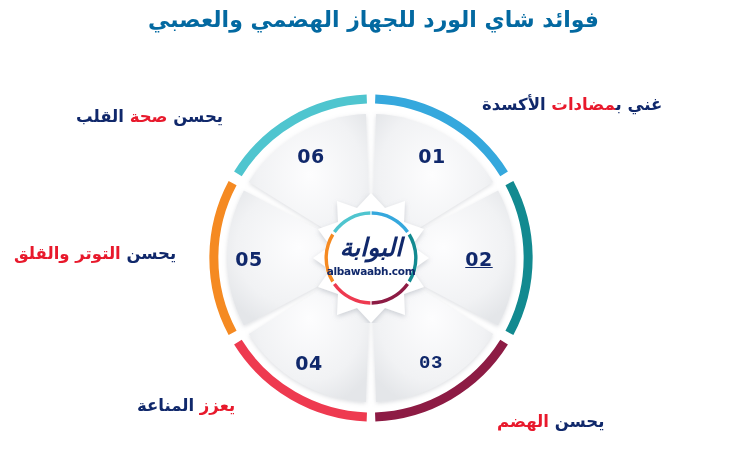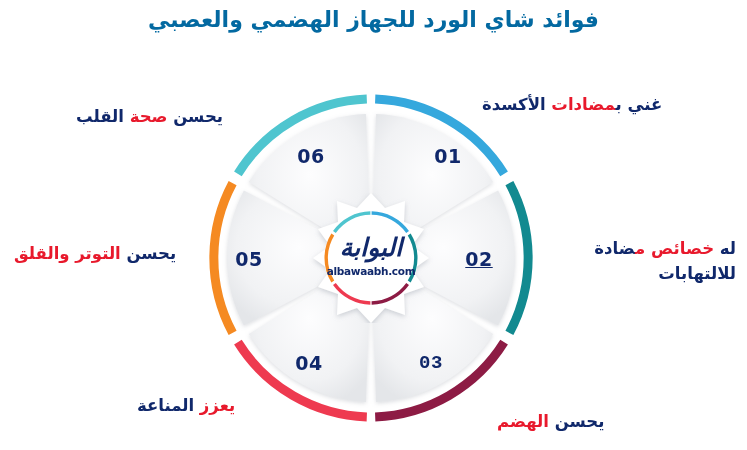--- a/index.html
+++ b/index.html
@@ -52,21 +52,21 @@
   .num {
     position: absolute;
     color: #10286b;
     font-size: 19px;
     font-weight: bold;
     letter-spacing: 0.5px;
     direction: ltr;
     text-align: center;
     width: 46px;
   }
-  .num-01 { left: 425px; top: 145px; }
+  .num-01 { left: 409px; top: 145px; }
   .num-02 { left: 456px; top: 248px; text-decoration: underline; }
   .num-03 { left: 408px; top: 352px; font-family: Liberation Mono, monospace; }
   .num-04 { left: 286px; top: 352px; }
   .num-05 { left: 226px; top: 248px; }
   .num-06 { left: 288px; top: 145px; }
 
   
   .lbl {
     position: absolute;
     direction: rtl;
@@ -167,21 +167,20 @@
   </div>
 
   <div class="num num-01">01</div>
   <div class="num num-02">02</div>
   <div class="num num-03">03</div>
   <div class="num num-04">04</div>
   <div class="num num-05">05</div>
   <div class="num num-06">06</div>
 
   <div class="lbl lbl-01"><span>غني ب</span><span class="hi">مضادات</span><span> الأكسدة</span></div>
-  <div class="lbl lbl-02"><span>له </span><span class="hi">خصائص م</span><span>ضادة للالتهابات</span></div>
   <div class="lbl lbl-03"><span>يحسن </span><span class="hi">الهضم</span></div>
   <div class="lbl lbl-04"><span class="hi">يعزز </span><span>المناعة</span></div>
   <div class="lbl lbl-05"><span>يحسن </span><span class="hi">التوتر والقلق</span></div>
   <div class="lbl lbl-06"><span>يحسن </span><span class="hi">صحة</span><span> القلب</span></div>
 
   <div class="logo">
     <svg width="130" height="130" viewBox="0 0 130 130" xmlns="http://www.w3.org/2000/svg">
       <defs>
         <filter id="logoShadow" x="-25%" y="-25%" width="150%" height="150%">
           <feDropShadow dx="0" dy="2" stdDeviation="2.5" flood-color="#8d94a0" flood-opacity="0.4"></feDropShadow>

